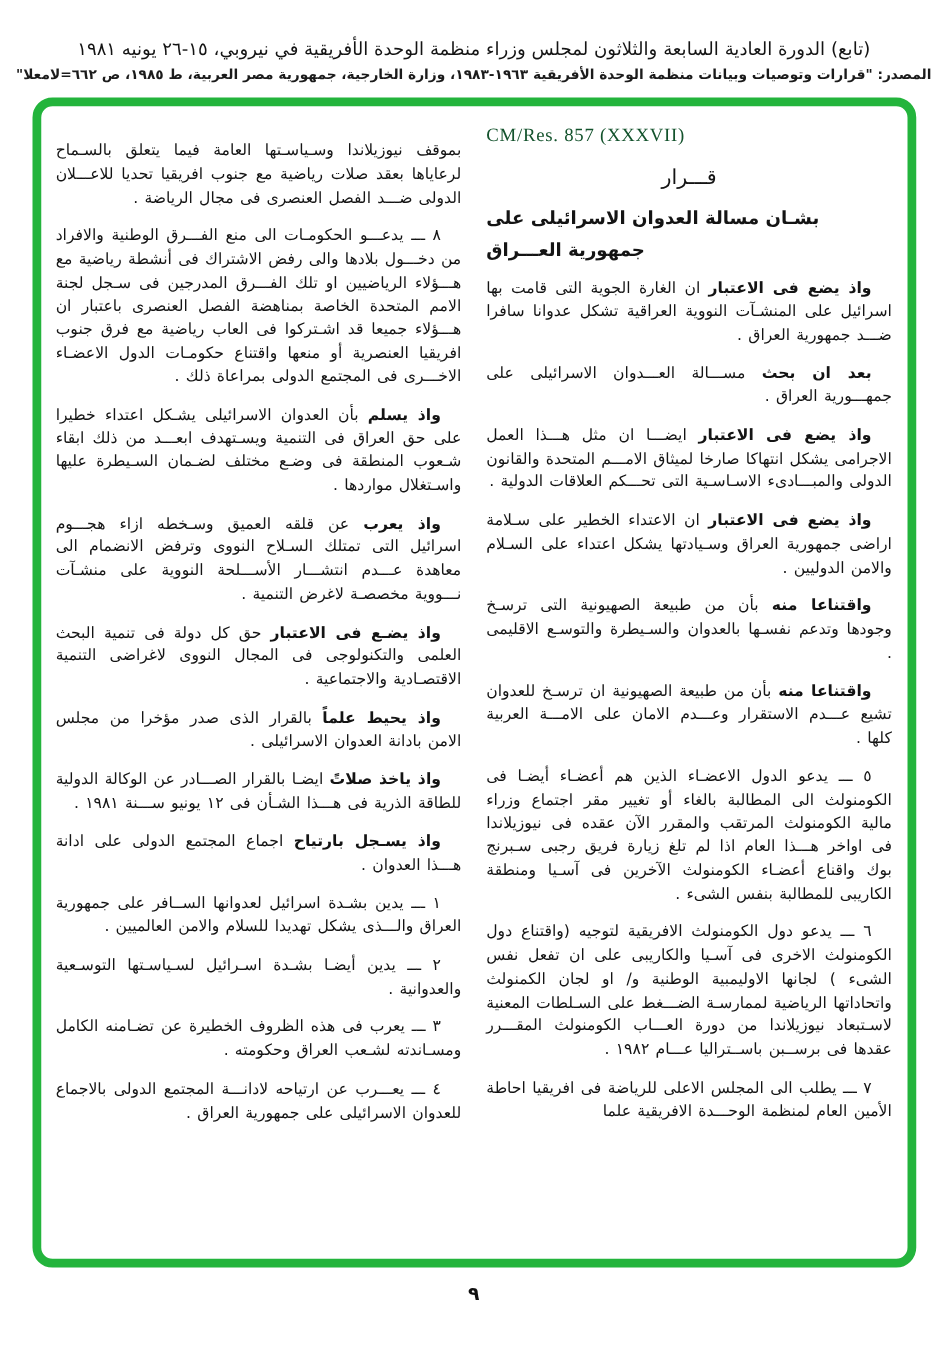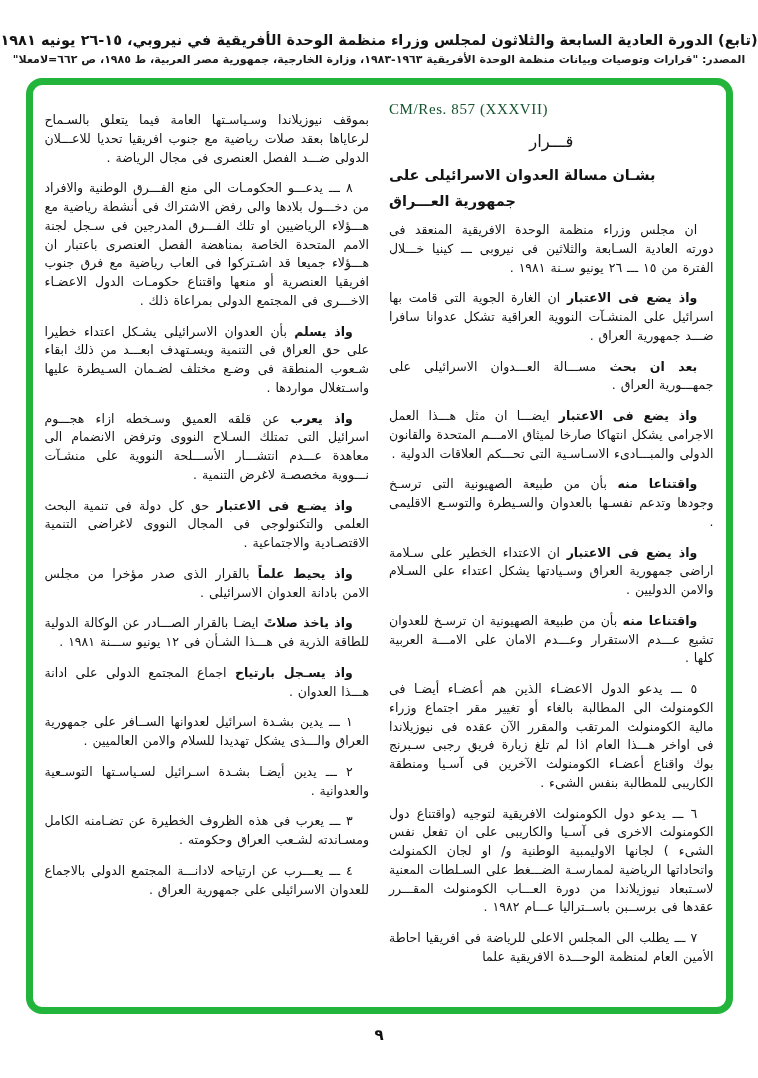--- a/index.html
+++ b/index.html
@@ -17,21 +17,21 @@
     background: #ffffff;
     overflow: hidden;
   }
   .header {
     text-align: center;
     direction: rtl;
     padding-top: 32px;
   }
   .header-line1 {
     font-size: 14.5px;
-    font-weight: bold;
+    font-weight: normal;
     letter-spacing: 0.2px;
   }
   .header-line2 {
     font-size: 11px;
     font-weight: bold;
     margin-top: 5px;
     color: #1b1b1b;
   }
   .frame {
     box-sizing: border-box;
@@ -106,26 +106,25 @@
 
   <div class="frame">
     <div class="columns">
 
       <div class="col">
         <div class="docref">CM/Res. 857 (XXXVII)</div>
         <div class="heading-main">قـــرار</div>
         <div class="heading-sub">بشـان مسالة العدوان الاسرائيلى على</div>
         <div class="heading-sub">جمهورية العـــراق</div>
 
-        <p class="para"><span class="lead"></span><span>ان مجلس وزراء منظمة الوحدة الافريقية المنعقد فى دورته العادية السـابعة والثلاثين فى نيروبى ـــ كينيا خـــلال الفترة من ١٥ ـــ ٢٦ يونيو سـنة ١٩٨١ .</span></p>
         <p class="para"><span class="lead">واذ يضع فى الاعتبار</span><span> ان الغارة الجوية التى قامت بها اسرائيل على المنشـآت النووية العراقية تشكل عدوانا سافرا ضـــد جمهورية العراق .</span></p>
         <p class="para"><span class="lead">بعد ان بحث</span><span> مســـالة العـــدوان الاسرائيلى على جمهـــورية العراق .</span></p>
         <p class="para"><span class="lead">واذ يضع فى الاعتبار</span><span> ايضـــا ان مثل هـــذا العمل الاجرامى يشكل انتهاكا صارخا لميثاق الامـــم المتحدة والقانون الدولى والمبـــادىء الاسـاسـية التى تحـــكم العلاقات الدولية .</span></p>
+        <p class="para"><span class="lead">واذ يضع فى الاعتبار</span><span> ان الاعتداء الخطير على سـلامة اراضى جمهورية العراق وسـيادتها يشكل اعتداء على السـلام والامن الدوليين .</span></p>
         <p class="para"><span class="lead">واقتناعا منه</span><span> بأن من طبيعة الصهيونية التى ترسـخ وجودها وتدعم نفسـها بالعدوان والسـيطرة والتوسـع الاقليمى .</span></p>
-        <p class="para"><span class="lead">واذ يضع فى الاعتبار</span><span> ان الاعتداء الخطير على سـلامة اراضى جمهورية العراق وسـيادتها يشكل اعتداء على السـلام والامن الدوليين .</span></p>
         <p class="para"><span class="lead">واقتناعا منه</span><span> بأن من طبيعة الصهيونية ان ترسـخ للعدوان تشيع عـــدم الاستقرار وعـــدم الامان على الامـــة العربية كلها .</span></p>
         <p class="para"><span class="lead"></span><span>٥ ـــ يدعو الدول الاعضـاء الذين هم أعضـاء أيضـا فى الكومنولث الى المطالبة بالغاء أو تغيير مقر اجتماع وزراء مالية الكومنولث المرتقب والمقرر الآن عقده فى نيوزيلاندا فى اواخر هـــذا العام اذا لم تلغ زيارة فريق رجبى سـبرنج بوك واقناع أعضـاء الكومنولث الآخرين فى آسـيا ومنطقة الكاريبى للمطالبة بنفس الشىء .</span></p>
         <p class="para"><span class="lead"></span><span>٦ ـــ يدعو دول الكومنولث الافريقية لتوجيه (واقتناع دول الكومنولث الاخرى فى آسـيا والكاريبى على ان تفعل نفس الشىء ) لجانها الاوليمبية الوطنية و/ او لجان الكمنولث واتحاداتها الرياضية لممارسـة الضـــغط على السـلطات المعنية لاسـتبعاد نيوزيلاندا من دورة العـــاب الكومنولث المقـــرر عقدها فى برســبن باســتراليا عـــام ١٩٨٢ .</span></p>
         <p class="para"><span class="lead"></span><span>٧ ـــ يطلب الى المجلس الاعلى للرياضة فى افريقيا احاطة الأمين العام لمنظمة الوحـــدة الافريقية علما</span></p>
       </div>
 
       <div class="col">
         <p class="para no-indent"><span class="lead"></span><span>بموقف نيوزيلاندا وسـياسـتها العامة فيما يتعلق بالسـماح لرعاياها بعقد صلات رياضية مع جنوب افريقيا تحديا للاعـــلان الدولى ضـــد الفصل العنصرى فى مجال الرياضة .</span></p>
         <p class="para"><span class="lead"></span><span>٨ ـــ يدعـــو الحكومـات الى منع الفـــرق الوطنية والافراد من دخـــول بلادها والى رفض الاشتراك فى أنشطة رياضية مع هـــؤلاء الرياضيين او تلك الفـــرق المدرجين فى سـجل لجنة الامم المتحدة الخاصة بمناهضة الفصل العنصرى باعتبار ان هـــؤلاء جميعا قد اشـتركوا فى العاب رياضية مع فرق جنوب افريقيا العنصرية أو منعها واقتناع حكومـات الدول الاعضـاء الاخـــرى فى المجتمع الدولى بمراعاة ذلك .</span></p>
         <p class="para"><span class="lead">واذ يسلم</span><span> بأن العدوان الاسرائيلى يشـكل اعتداء خطيرا على حق العراق فى التنمية ويسـتهدف ابعـــد من ذلك ابقاء شـعوب المنطقة فى وضـع مختلف لضـمان السـيطرة عليها واسـتغلال مواردها .</span></p>

